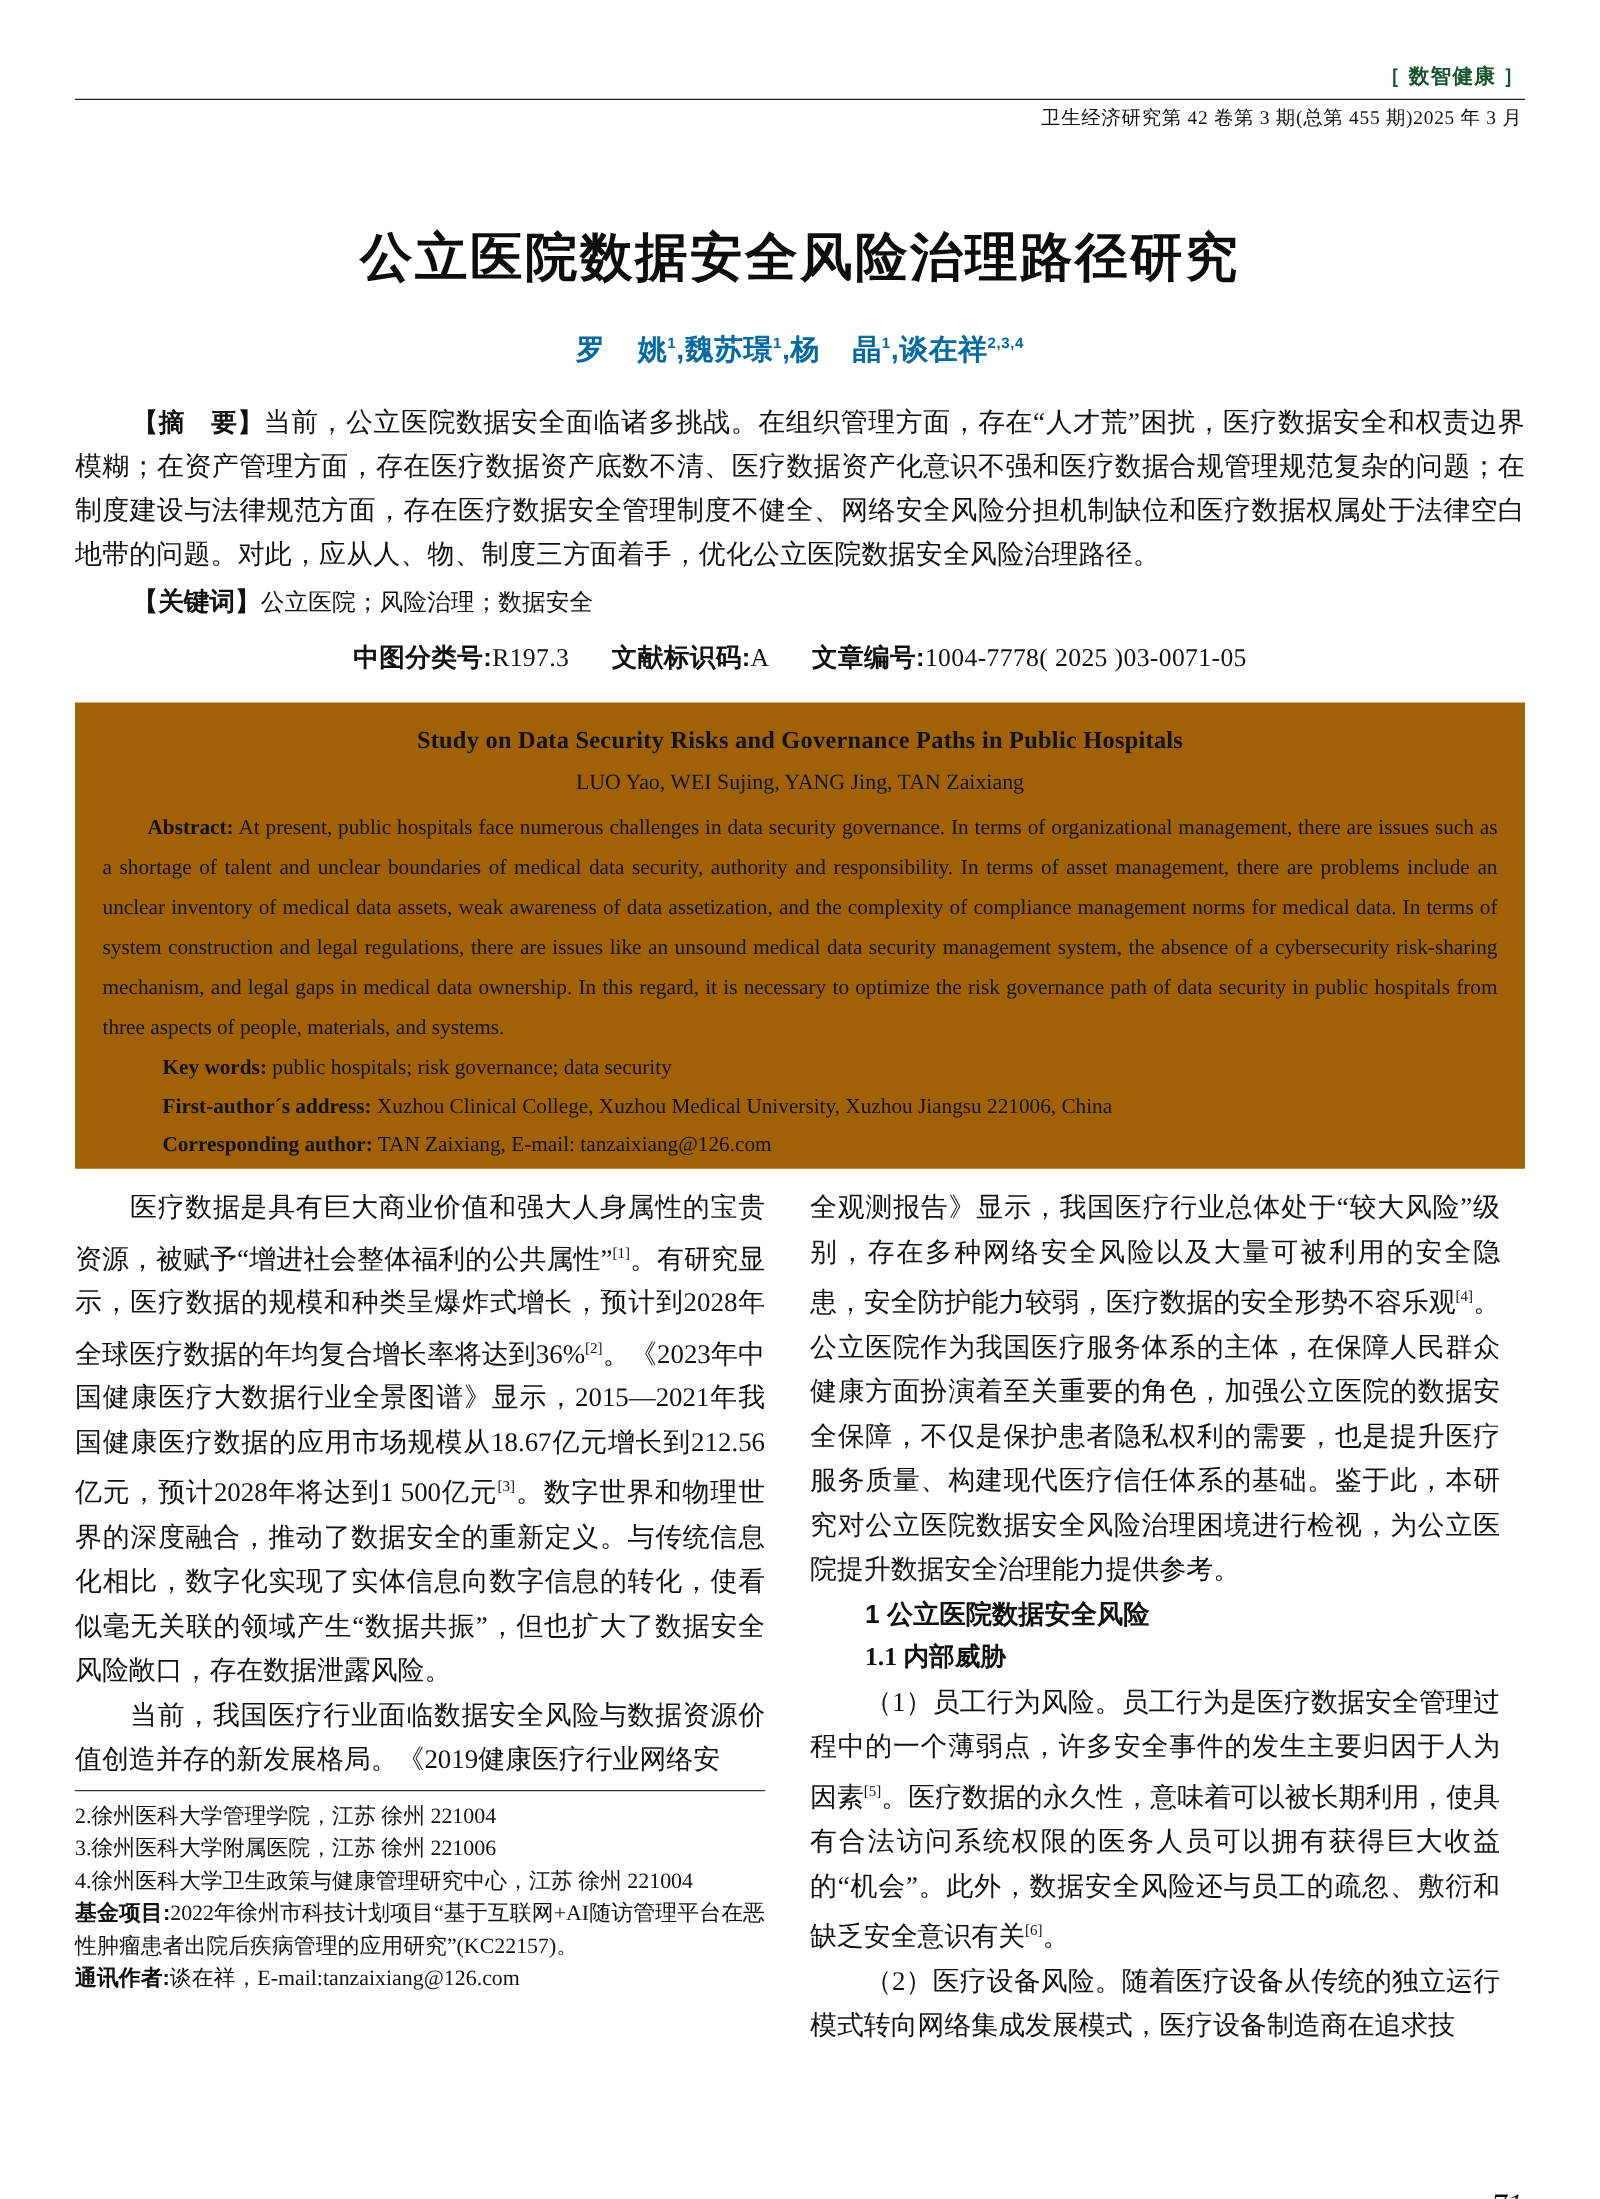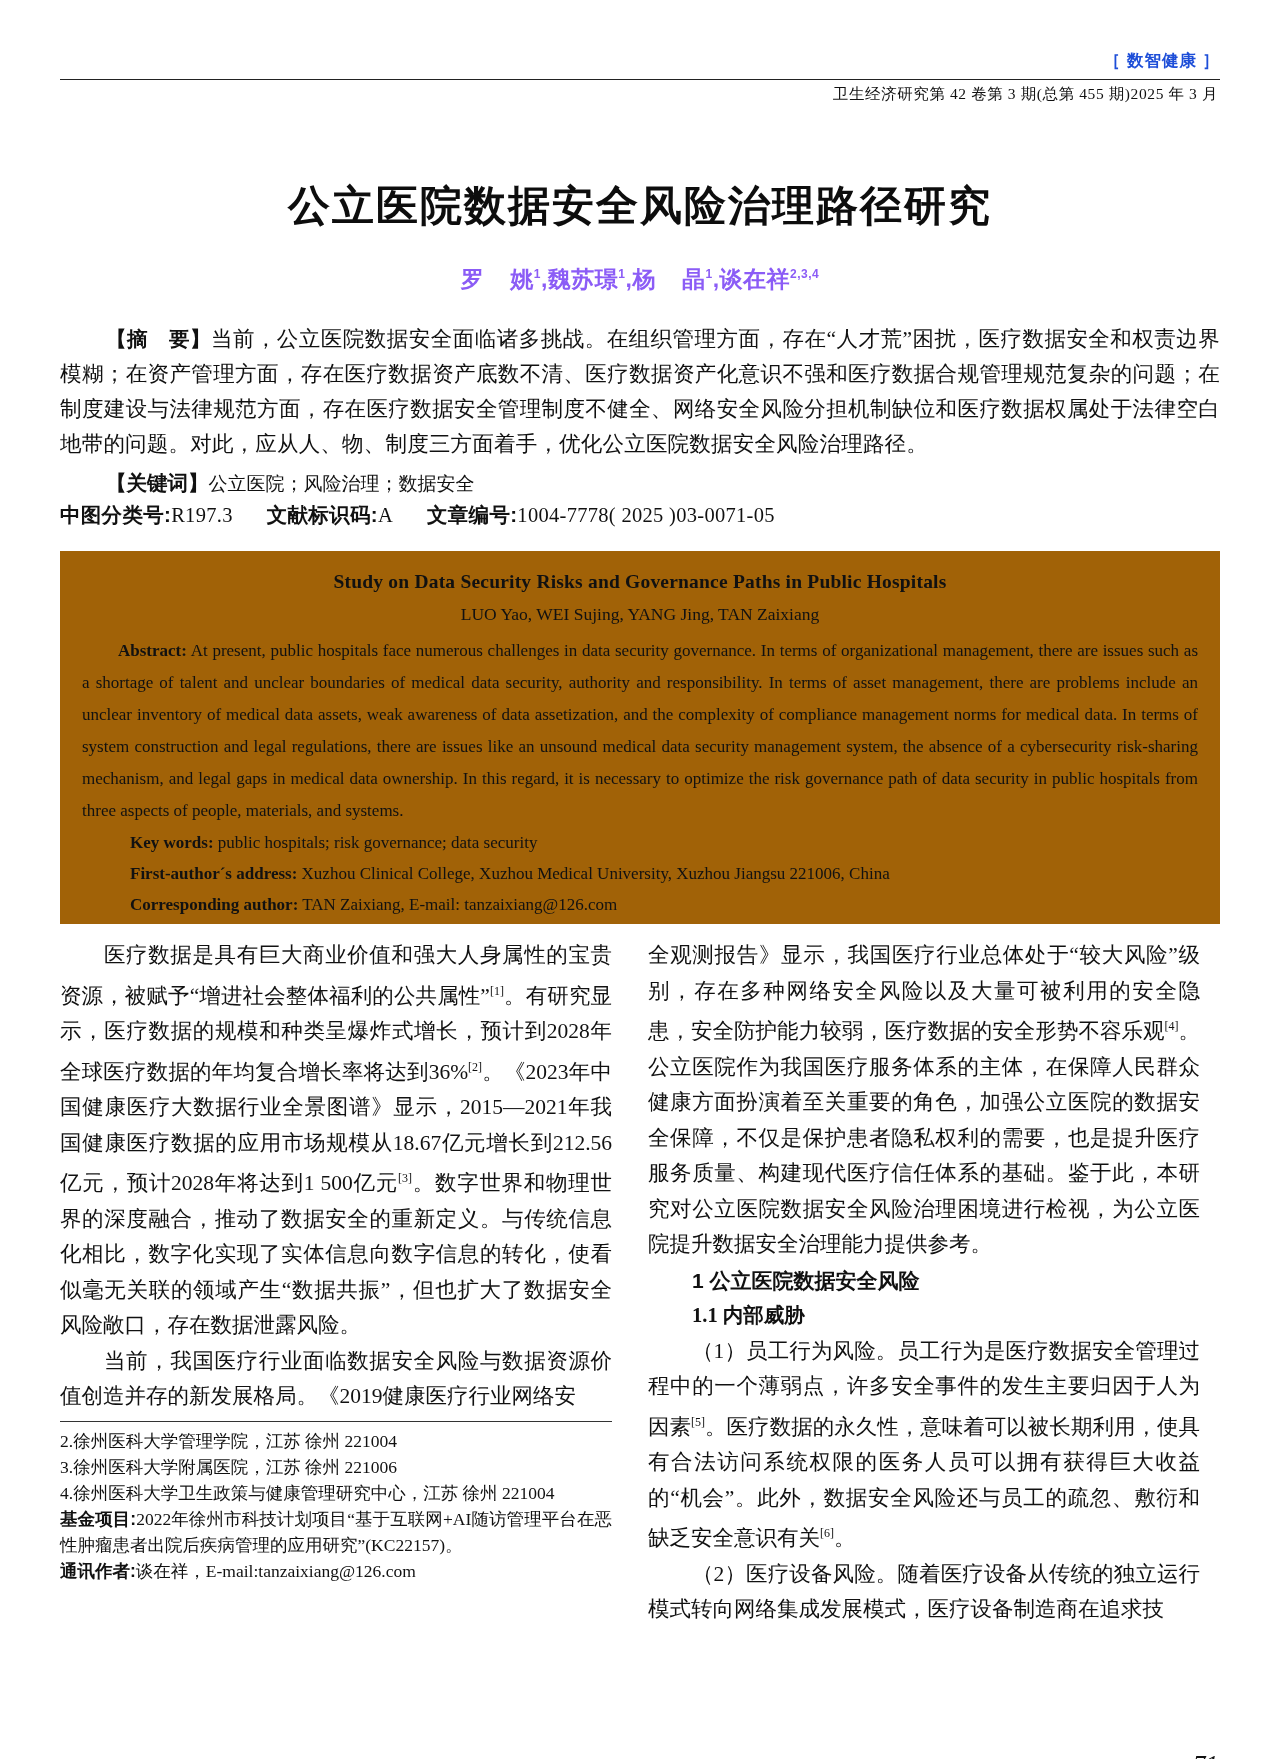--- a/index.html
+++ b/index.html
@@ -29,21 +29,21 @@
     height: 66px;
   }
   .header-tag {
     position: absolute;
     right: 0;
     top: 0;
     font-family: "Liberation Sans", "DejaVu Sans", sans-serif;
     font-weight: bold;
     font-size: 16.5px;
     letter-spacing: 1px;
-    color: #1d4ed8;
+    color: #14532d;
   }
   .header-rule {
     position: absolute;
     left: 0;
     right: 0;
     top: 29px;
     border-top: 1.6px solid #222;
   }
   .header-journal {
     position: absolute;
@@ -65,21 +65,21 @@
     letter-spacing: 2px;
     color: #0d0d0d;
   }
   .authors {
     margin: 30px 0 0 0;
     text-align: center;
     font-family: "Liberation Sans", "DejaVu Sans", sans-serif;
     font-weight: bold;
     font-size: 23px;
     letter-spacing: 0.5px;
-    color: #8b5cf6;
+    color: #0369a1;
   }
   .authors sup {
     font-size: 12px;
     font-weight: bold;
     vertical-align: super;
   }
   .auth-gap { display:inline-block; width: 26px; }
 
   
   .cn-block {
@@ -99,21 +99,23 @@
     font-size: 20.5px;
   }
   .cn-keywords {
     margin-top: 4px;
     font-size: 20px;
     line-height: 34px;
     text-indent: 46px;
   }
   .kw-text { font-size: 19px; }
   .cn-class {
+    margin-top: 12px;
     font-size: 20.5px;
+    text-align: center;
     letter-spacing: 0.3px;
   }
   .cn-class .seg { display: inline-block; }
   .cn-class .seg + .seg { margin-left: 34px; }
   .cn-class .lab {
     font-family: "Liberation Sans", "DejaVu Sans", sans-serif;
     font-weight: bold;
   }
 
   

